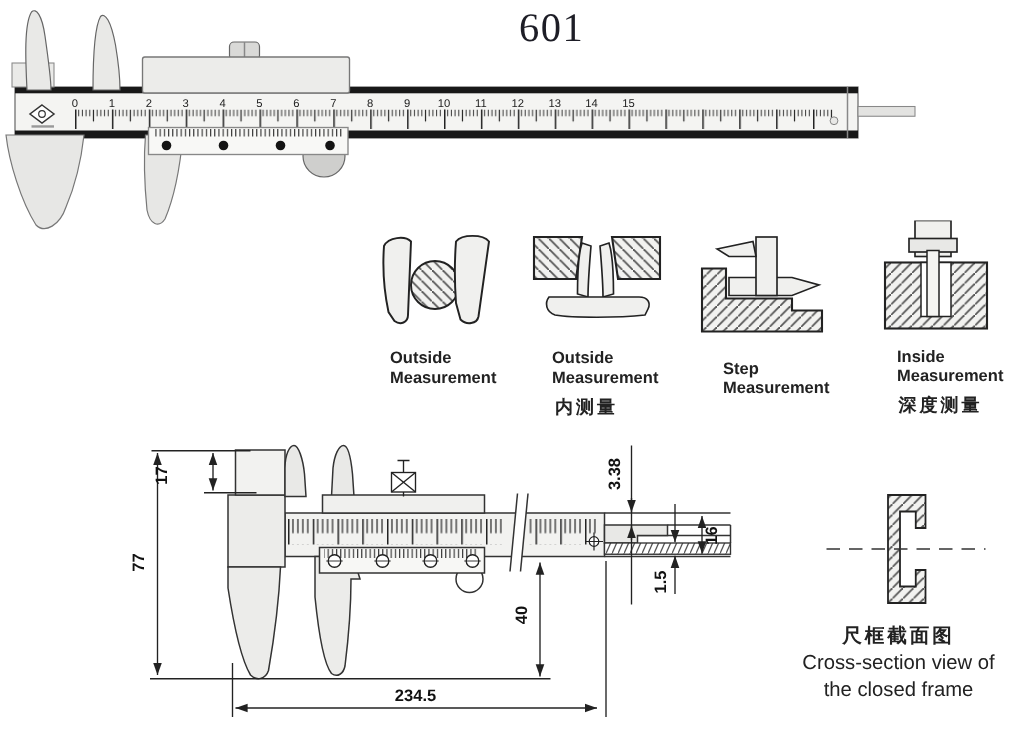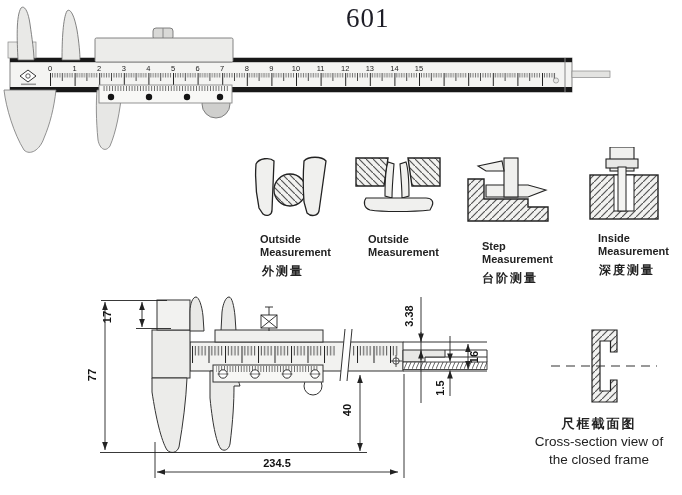--- a/index.html
+++ b/index.html
@@ -124,49 +124,48 @@
   <div class="mtype" style="left:246px;top:152px;">
     <svg width="88" height="78" viewBox="0 0 88 78">
       <circle cx="44" cy="38" r="16" fill="url(#hatchB)" stroke="#222" stroke-width="1.3"></circle>
       <path d="M10,12 C13,6 24,5 28,9 L26,58 C26,63 21,65 17,62 L13,56 C10,42 9,26 10,12 Z" fill="#f0f0ee" stroke="#222" stroke-width="1.3"></path>
       <path d="M58,9 C62,4 76,4 80,9 L73,59 C72,64 65,65 61,61 L58,50 C57,36 57,22 58,9 Z" fill="#f0f0ee" stroke="#222" stroke-width="1.3"></path>
     </svg>
     <div class="mlabel" style="padding-left:14px;">
       <span>Outside</span><br>
       <span>Measurement</span>
     </div>
-    <div class="mzh" style="padding-left:16px;">外测量</div>
   </div>
 
   <div class="mtype" style="left:352px;top:152px;">
     <svg width="92" height="78" viewBox="0 0 92 78">
       <polygon points="4,6 36,6 32,34 4,34" fill="url(#hatchB)" stroke="#222" stroke-width="1.4"></polygon>
       <polygon points="56,6 88,6 88,34 60,34" fill="url(#hatchB)" stroke="#222" stroke-width="1.4"></polygon>
       <path d="M33,44 C33,30 34,16 36,10 L42,12 C41,24 40,36 40,46 Z" fill="#f0f0ee" stroke="#222" stroke-width="1.1"></path>
       <path d="M50,46 C50,36 49,24 48,12 L54,10 C56,16 57,30 57,44 Z" fill="#f0f0ee" stroke="#222" stroke-width="1.1"></path>
       <path d="M14,46 L74,46 C80,46 82,50 80,54 L78,58 C60,60 30,60 18,58 C12,56 11,50 14,46 Z" fill="#f0f0ee" stroke="#222" stroke-width="1.1"></path>
     </svg>
     <div class="mlabel" style="padding-left:16px;">
       <span>Outside</span><br>
       <span>Measurement</span>
     </div>
+    <div class="mzh" style="padding-left:18px;">内测量</div>
   </div>
 
   <div class="mtype" style="left:464px;top:155px;">
     <svg width="100" height="82" viewBox="0 0 100 82">
       <path d="M4,24 L20,24 L20,44 L64,44 L64,52 L84,52 L84,66 L4,66 Z" fill="url(#hatchA)" stroke="#222" stroke-width="1.4"></path>
       <polygon points="22,30 64,30 82,35 64,42 22,42" fill="#f0f0ee" stroke="#222" stroke-width="1.1"></polygon>
       <rect x="40" y="3" width="14" height="39" fill="#f0f0ee" stroke="#222" stroke-width="1.1"></rect>
       <path d="M14,11 L38,6 L40,16 L22,16 Z" fill="#f0f0ee" stroke="#222" stroke-width="1.1"></path>
     </svg>
     <div class="mlabel" style="padding-left:18px;">
       <span>Step</span><br>
       <span>Measurement</span>
     </div>
-    <div class="mzh" style="padding-left:18px;">台阶测量</div>
   </div>
 
   <div class="mtype" style="left:580px;top:147px;">
     <svg width="90" height="82" viewBox="0 0 90 82">
       <rect x="10" y="28" width="68" height="44" fill="url(#hatchA)" stroke="#222" stroke-width="1.4"></rect>
       <rect x="34" y="28" width="20" height="36" fill="#ffffff" stroke="#222" stroke-width="1"></rect>
       <rect x="30" y="0" width="24" height="24" fill="#f0f0ee" stroke="#222" stroke-width="1.1"></rect>
       <rect x="26" y="12" width="32" height="9" fill="#e8e8e6" stroke="#222" stroke-width="1.1"></rect>
       <rect x="38" y="20" width="8" height="44" fill="#f4f4f2" stroke="#222" stroke-width="1"></rect>
     </svg>

